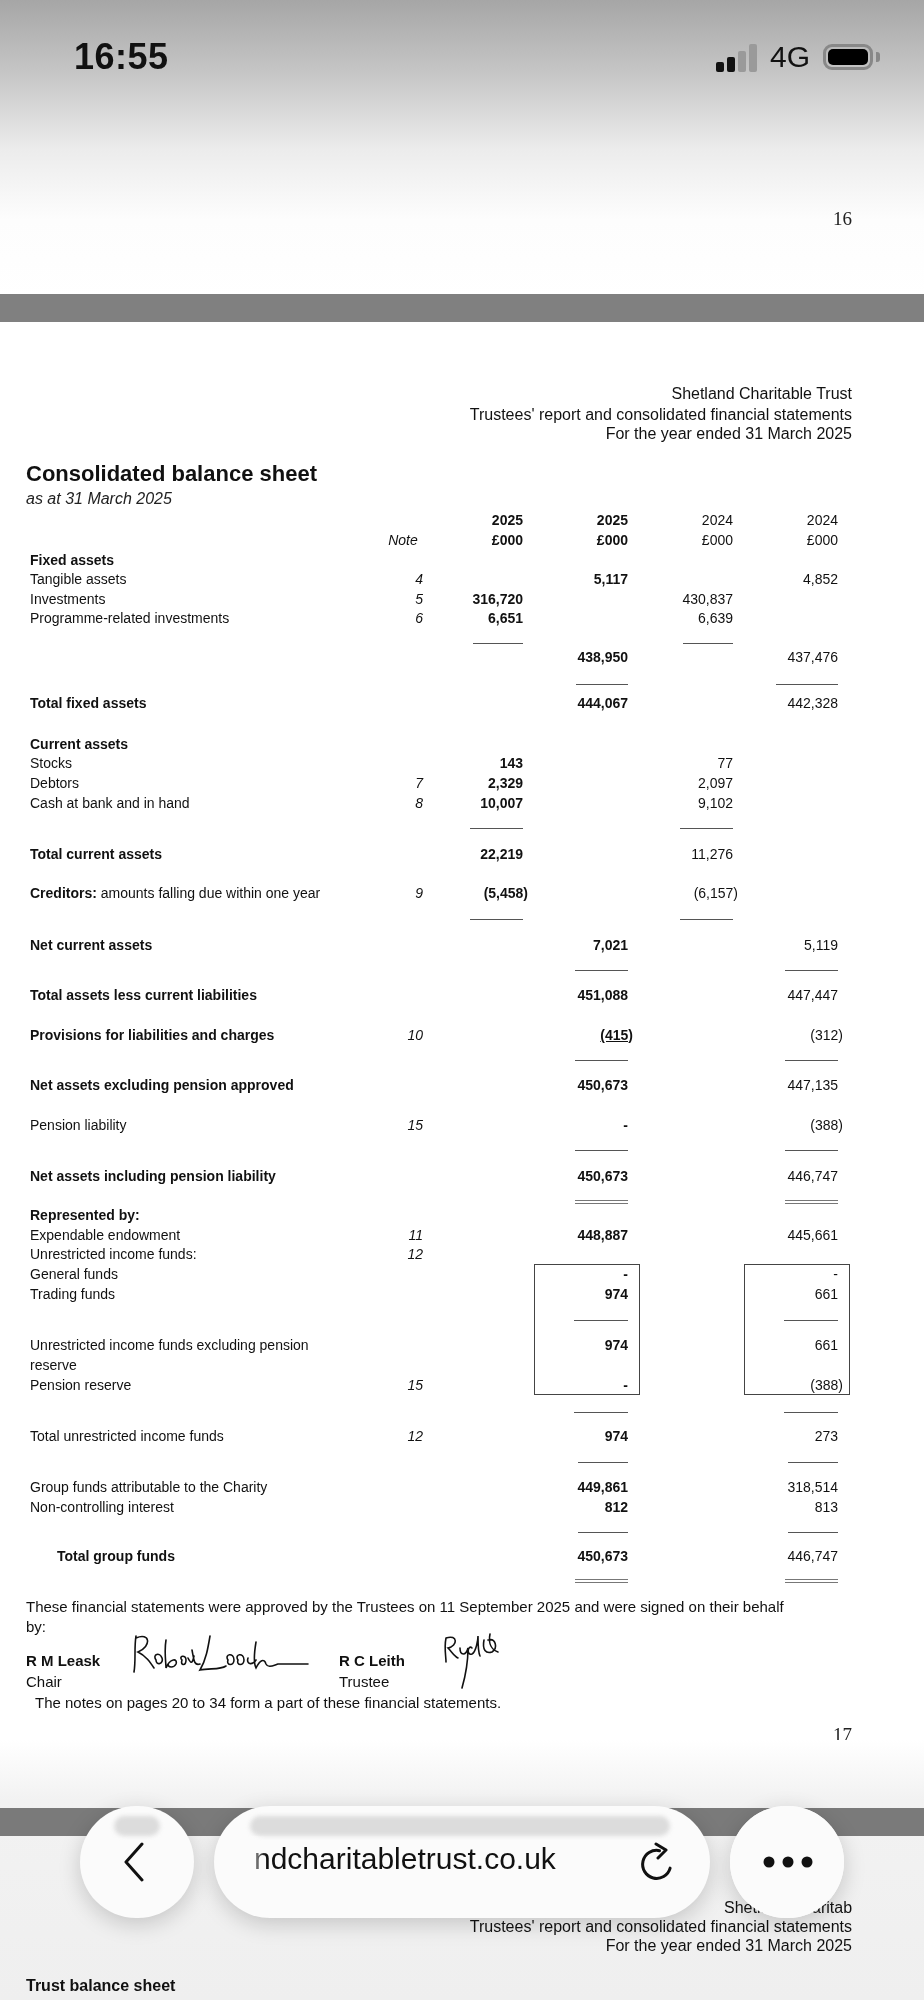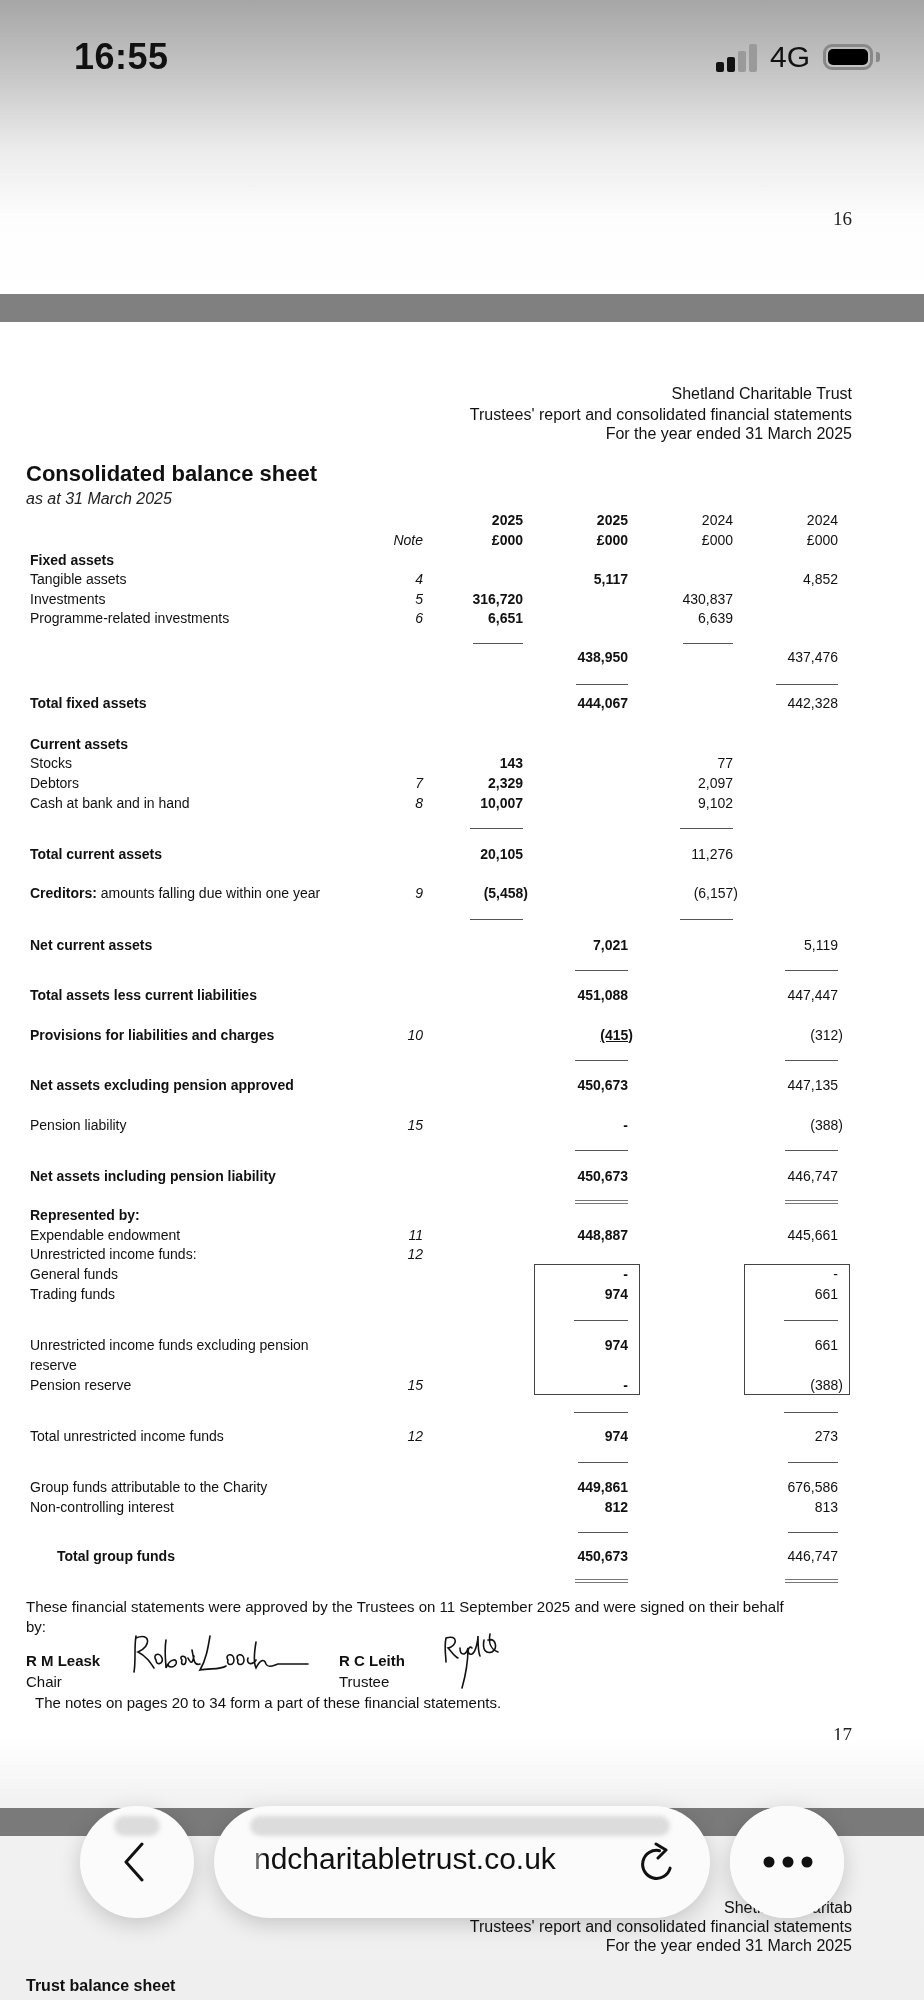--- a/index.html
+++ b/index.html
@@ -111,21 +111,21 @@
   <div>For the year ended 31 March 2025</div>
 </div>
 
 <div class="doc-title">Consolidated balance sheet</div>
 <div class="doc-subtitle">as at 31 March 2025</div>
 
 <div class="cell c1 b" style="top:511px;">2025</div>
 <div class="cell c2 b" style="top:511px;">2025</div>
 <div class="cell c3" style="top:511px;">2024</div>
 <div class="cell c4" style="top:511px;">2024</div>
-<div class="cell note" style="top:531px;">Note</div>
+<div class="cell note" style="top:531px;text-align:center;">Note</div>
 <div class="cell c1 b" style="top:531px;">£000</div>
 <div class="cell c2 b" style="top:531px;">£000</div>
 <div class="cell c3" style="top:531px;">£000</div>
 <div class="cell c4" style="top:531px;">£000</div>
 
 <div class="cell lbl b" style="top:551px;">Fixed assets</div>
 
 <div>
   <div class="cell lbl" style="top:570px;">Tangible assets</div>
   <div class="cell note" style="top:570px;">4</div>
@@ -176,21 +176,21 @@
   <div class="cell lbl" style="top:794px;">Cash at bank and in hand</div>
   <div class="cell note" style="top:794px;">8</div>
   <div class="cell c1 b" style="top:794px;">10,007</div>
   <div class="cell c3" style="top:794px;">9,102</div>
 </div>
 <div class="rule" style="left:470px;top:828px;width:53px;"></div>
 <div class="rule" style="left:680px;top:828px;width:53px;"></div>
 
 <div>
   <div class="cell lbl b" style="top:845px;">Total current assets</div>
-  <div class="cell c1 b" style="top:845px;">20,105</div>
+  <div class="cell c1 b" style="top:845px;">22,219</div>
   <div class="cell c3" style="top:845px;">11,276</div>
 </div>
 
 <div>
   <div class="cell lbl" style="top:884px;"><b>Creditors:</b><span> amounts falling due within one year</span></div>
   <div class="cell note" style="top:884px;">9</div>
   <div class="cell c1 b" style="top:884px;"><span class="paren">(5,458)</span></div>
   <div class="cell c3" style="top:884px;"><span class="paren">(6,157)</span></div>
 </div>
 <div class="rule" style="left:470px;top:919px;width:53px;"></div>
@@ -290,21 +290,21 @@
   <div class="cell note" style="top:1427px;">12</div>
   <div class="cell c2 b" style="top:1427px;">974</div>
   <div class="cell c4" style="top:1427px;">273</div>
 </div>
 <div class="rule" style="left:578px;top:1462px;width:50px;"></div>
 <div class="rule" style="left:788px;top:1462px;width:50px;"></div>
 
 <div>
   <div class="cell lbl" style="top:1478px;">Group funds attributable to the Charity</div>
   <div class="cell c2 b" style="top:1478px;">449,861</div>
-  <div class="cell c4" style="top:1478px;">676,586</div>
+  <div class="cell c4" style="top:1478px;">318,514</div>
 </div>
 <div>
   <div class="cell lbl" style="top:1498px;">Non-controlling interest</div>
   <div class="cell c2 b" style="top:1498px;">812</div>
   <div class="cell c4" style="top:1498px;">813</div>
 </div>
 <div class="rule" style="left:578px;top:1532px;width:50px;"></div>
 <div class="rule" style="left:788px;top:1532px;width:50px;"></div>
 
 <div>

